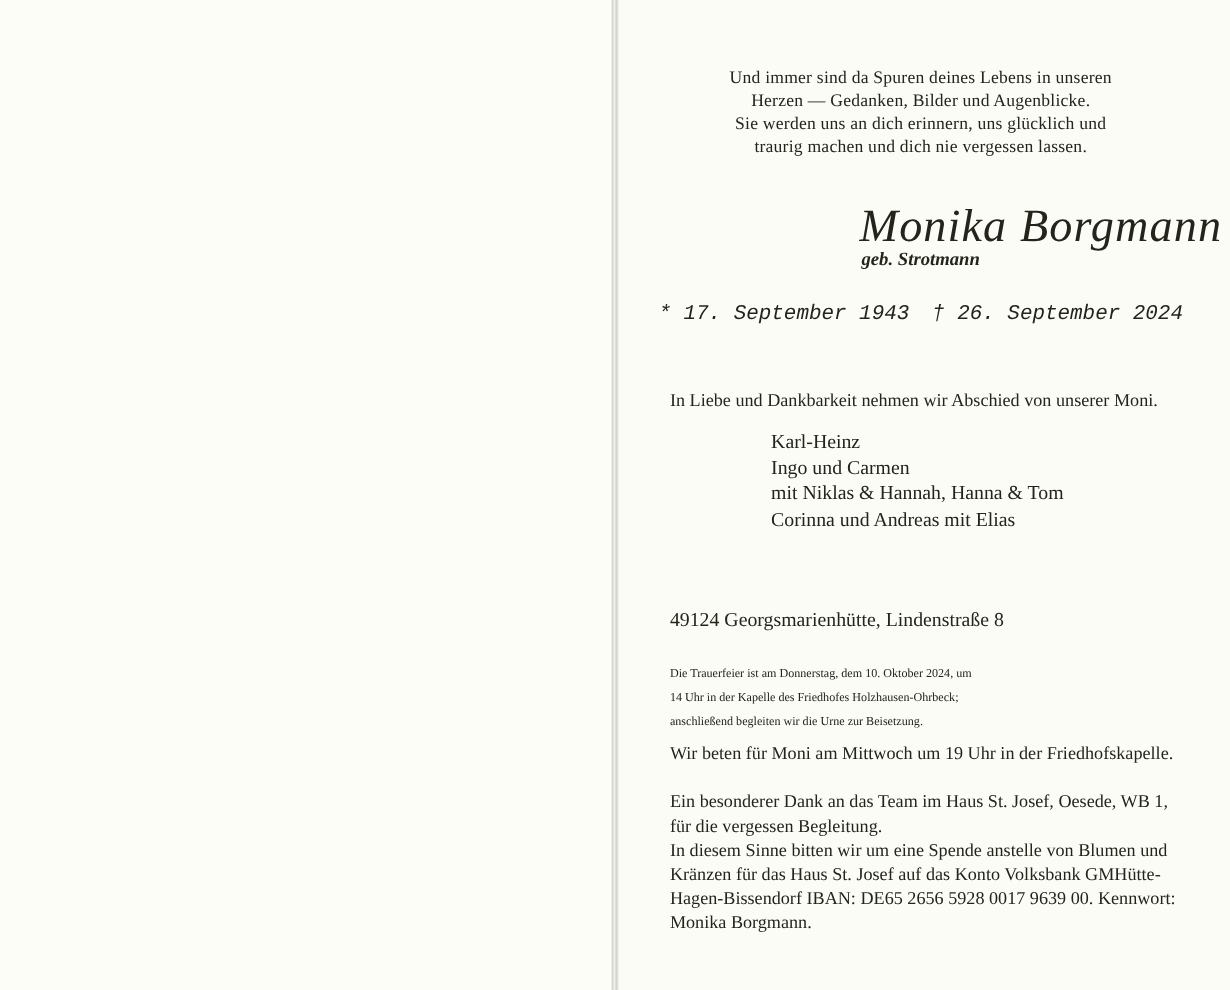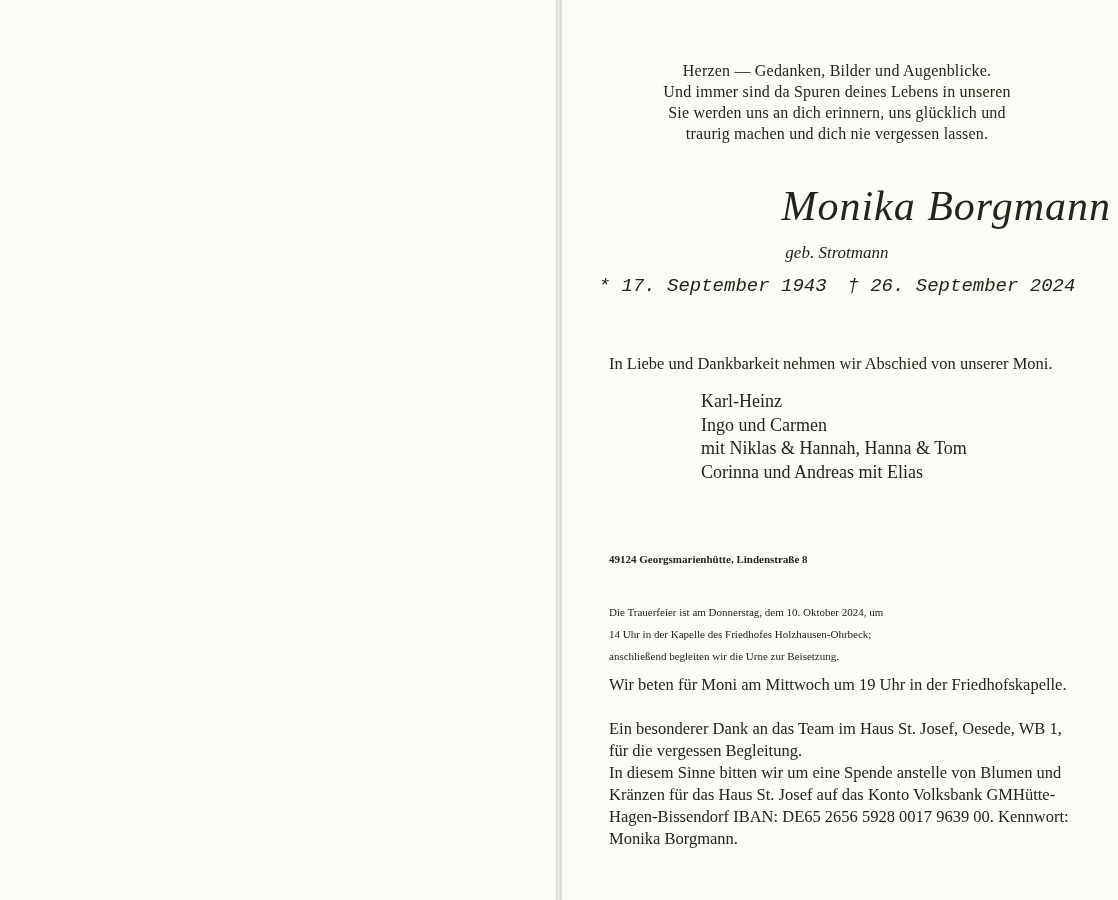--- a/index.html
+++ b/index.html
@@ -58,25 +58,26 @@
     width: 548px;
     margin: 0;
     text-align: right;
     font-size: 42px;
     font-weight: normal;
     font-style: italic;
     letter-spacing: 1px;
   }
   .maiden {
     position: absolute;
-    top: 243px; left: 0;
+    top: 226px; left: 0;
     width: 548px;
     text-align: center;
     font-style: italic;
     font-size: 17px;
+    font-weight: bold;
   }
   .dates {
     position: absolute;
     top: 274px; left: 0;
     width: 548px;
     text-align: center;
     font-style: italic;
     font-size: 19px;
   }
   .dates span { margin: 0 8px; font-family: Liberation Mono, monospace; }
@@ -91,22 +92,21 @@
     position: absolute;
     top: 390px; left: 138px;
     width: 400px;
     font-size: 18px;
     line-height: 23.5px;
   }
   .address {
     position: absolute;
     top: 553px; left: 46px;
     width: 500px;
-    font-size: 11px;
-    font-weight: bold;
+    font-size: 18px;
   }
   .funeral {
     position: absolute;
     top: 601px; left: 46px;
     width: 500px;
     font-size: 11px;
     line-height: 22px;
   }
   .prayer {
     position: absolute;
@@ -128,22 +128,22 @@
 
 <div class="page">
 
   <div class="panel-left"></div>
 
   <div class="fold"></div>
 
   <div class="panel-right">
 
     <div class="verse">
+      <div>Und immer sind da Spuren deines Lebens in unseren</div>
       <div>Herzen — Gedanken, Bilder und Augenblicke.</div>
-      <div>Und immer sind da Spuren deines Lebens in unseren</div>
       <div>Sie werden uns an dich erinnern, uns glücklich und</div>
       <div>traurig machen und dich nie vergessen lassen.</div>
     </div>
 
     <h1 class="name">Monika Borgmann</h1>
 
     <div class="maiden">geb. Strotmann</div>
 
     <div class="dates">
       <span>* 17. September 1943</span>

